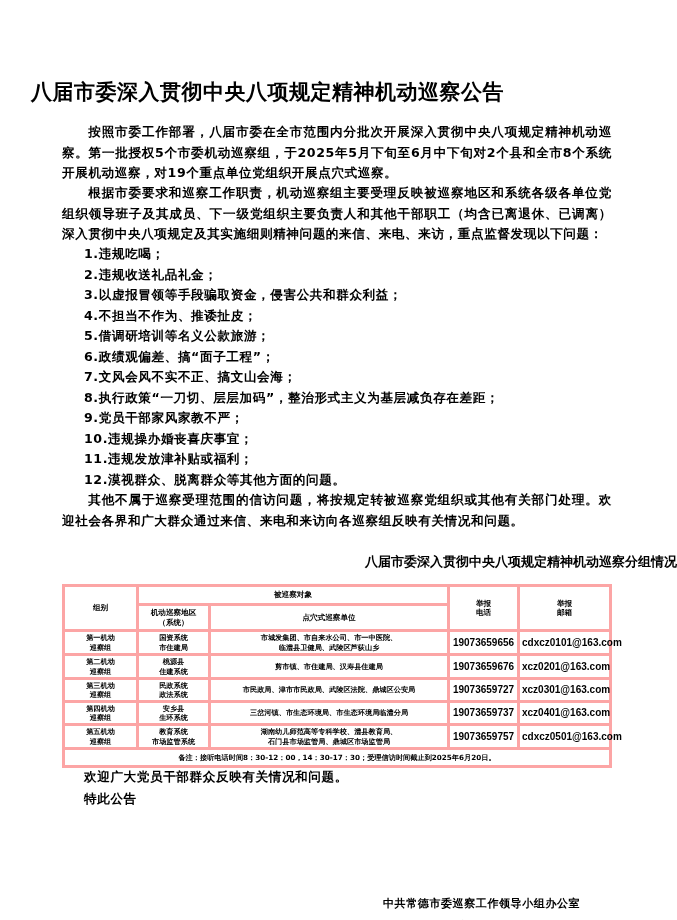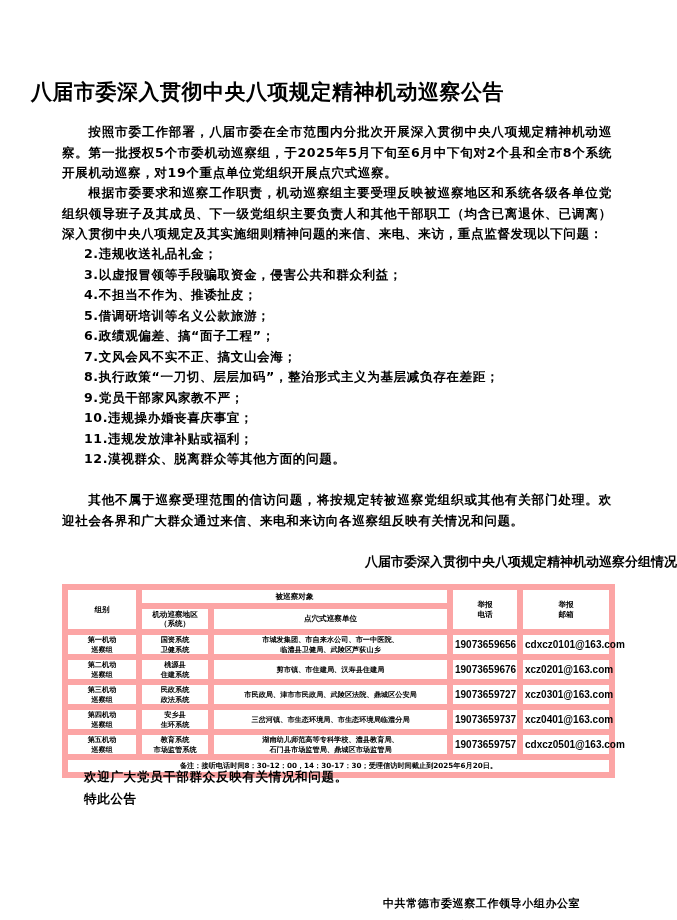--- a/index.html
+++ b/index.html
@@ -21,21 +21,21 @@
     .table-title {
       position: absolute; left: 0; top: 553px; width: 677px; text-align: right;
       font-family: "DejaVu Serif", serif; font-weight: bold; font-size: 13px;
     }
     table.grp {
       position: absolute; left: 62px; top: 584px; width: 547px;
       border-collapse: collapse; table-layout: fixed;
       font-size: 7.2px; font-weight: bold; text-align: center;
     }
     table.grp td, table.grp th {
-      border: 6px solid #fca5a5; padding: 0 2px; line-height: 9.5px; vertical-align: middle;
+      border: 3px solid #fca5a5; padding: 0 2px; line-height: 9.5px; vertical-align: middle;
       font-weight: bold;
     }
     table.grp th { font-size: 7.6px; }
     .mono { font-family: Liberation Sans, sans-serif; font-size: 10px; }
     .closing { position: absolute; left: 84px; width: 520px; font-size: 12.6px; font-weight: bold; letter-spacing: 0.6px; line-height: 20.5px; }
     .sign {
       position: absolute; left: 383px; top: 893px; width: 240px;
       font-size: 11px; font-weight: bold; letter-spacing: 0.6px; line-height: 22px;
     }
     .sign .date { padding-left: 44px; }
@@ -44,20 +44,21 @@
 <body>
 
 <div class="page">
   <h1 class="title">八届市委深入贯彻中央八项规定精神机动巡察公告</h1>
 
   <p class="para" style="top:122px;"><span class="indent"></span><span>按照市委工作部署，八届市委在全市范围内分批次开展深入贯彻中央八项规定精神机动巡察。第一批授权5个市委机动巡察组，于2025年5月下旬至6月中下旬对2个县和全市8个系统开展机动巡察，对19个重点单位党组织开展点穴式巡察。</span></p>
 
   <p class="para" style="top:183px;"><span class="indent"></span><span>根据市委要求和巡察工作职责，机动巡察组主要受理反映被巡察地区和系统各级各单位党组织领导班子及其成员、下一级党组织主要负责人和其他干部职工（均含已离退休、已调离）深入贯彻中央八项规定及其实施细则精神问题的来信、来电、来访，重点监督发现以下问题：</span></p>
 
   <div class="list">
+    <div class="list-item">1.违规吃喝；</div>
     <div class="list-item">2.违规收送礼品礼金；</div>
     <div class="list-item">3.以虚报冒领等手段骗取资金，侵害公共和群众利益；</div>
     <div class="list-item">4.不担当不作为、推诿扯皮；</div>
     <div class="list-item">5.借调研培训等名义公款旅游；</div>
     <div class="list-item">6.政绩观偏差、搞“面子工程”；</div>
     <div class="list-item">7.文风会风不实不正、搞文山会海；</div>
     <div class="list-item">8.执行政策“一刀切、层层加码”，整治形式主义为基层减负存在差距；</div>
     <div class="list-item">9.党员干部家风家教不严；</div>
     <div class="list-item">10.违规操办婚丧喜庆事宜；</div>
     <div class="list-item">11.违规发放津补贴或福利；</div>
@@ -83,21 +84,21 @@
       <th rowspan="2"><span style="display:inline-block;width:18px;">举报电话</span></th>
       <th rowspan="2"><span style="display:inline-block;width:18px;">举报邮箱</span></th>
     </tr>
     <tr style="height:26px;">
       <th><span style="display:inline-block;width:52px;text-align:center;">机动巡察地区（系统）</span></th>
       <th>点穴式巡察单位</th>
     </tr>
     <tr style="height:24px;">
       <td><span style="display:inline-block;width:32px;">第一机动巡察组</span></td>
       <td style="white-space:pre-line;">国资系统
-卫健系统</td>
+市住建局</td>
       <td style="white-space:pre-line;">市城发集团、市自来水公司、市一中医院、
 临澧县卫健局、武陵区芦荻山乡</td>
       <td class="mono">19073659656</td>
       <td class="mono">cdxcz0101@163.com</td>
     </tr>
     <tr style="height:24px;">
       <td><span style="display:inline-block;width:32px;">第二机动巡察组</span></td>
       <td style="white-space:pre-line;">桃源县
 住建系统</td>
       <td style="white-space:pre-line;">剪市镇、市住建局、汉寿县住建局</td>

